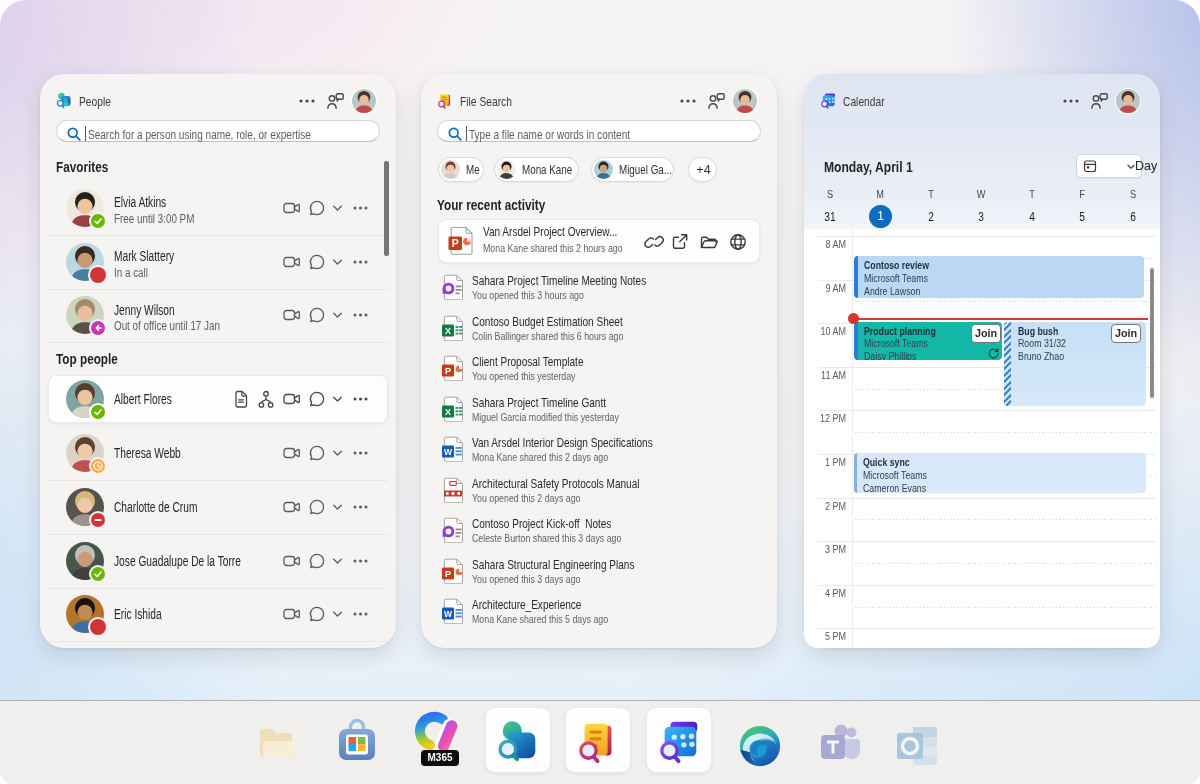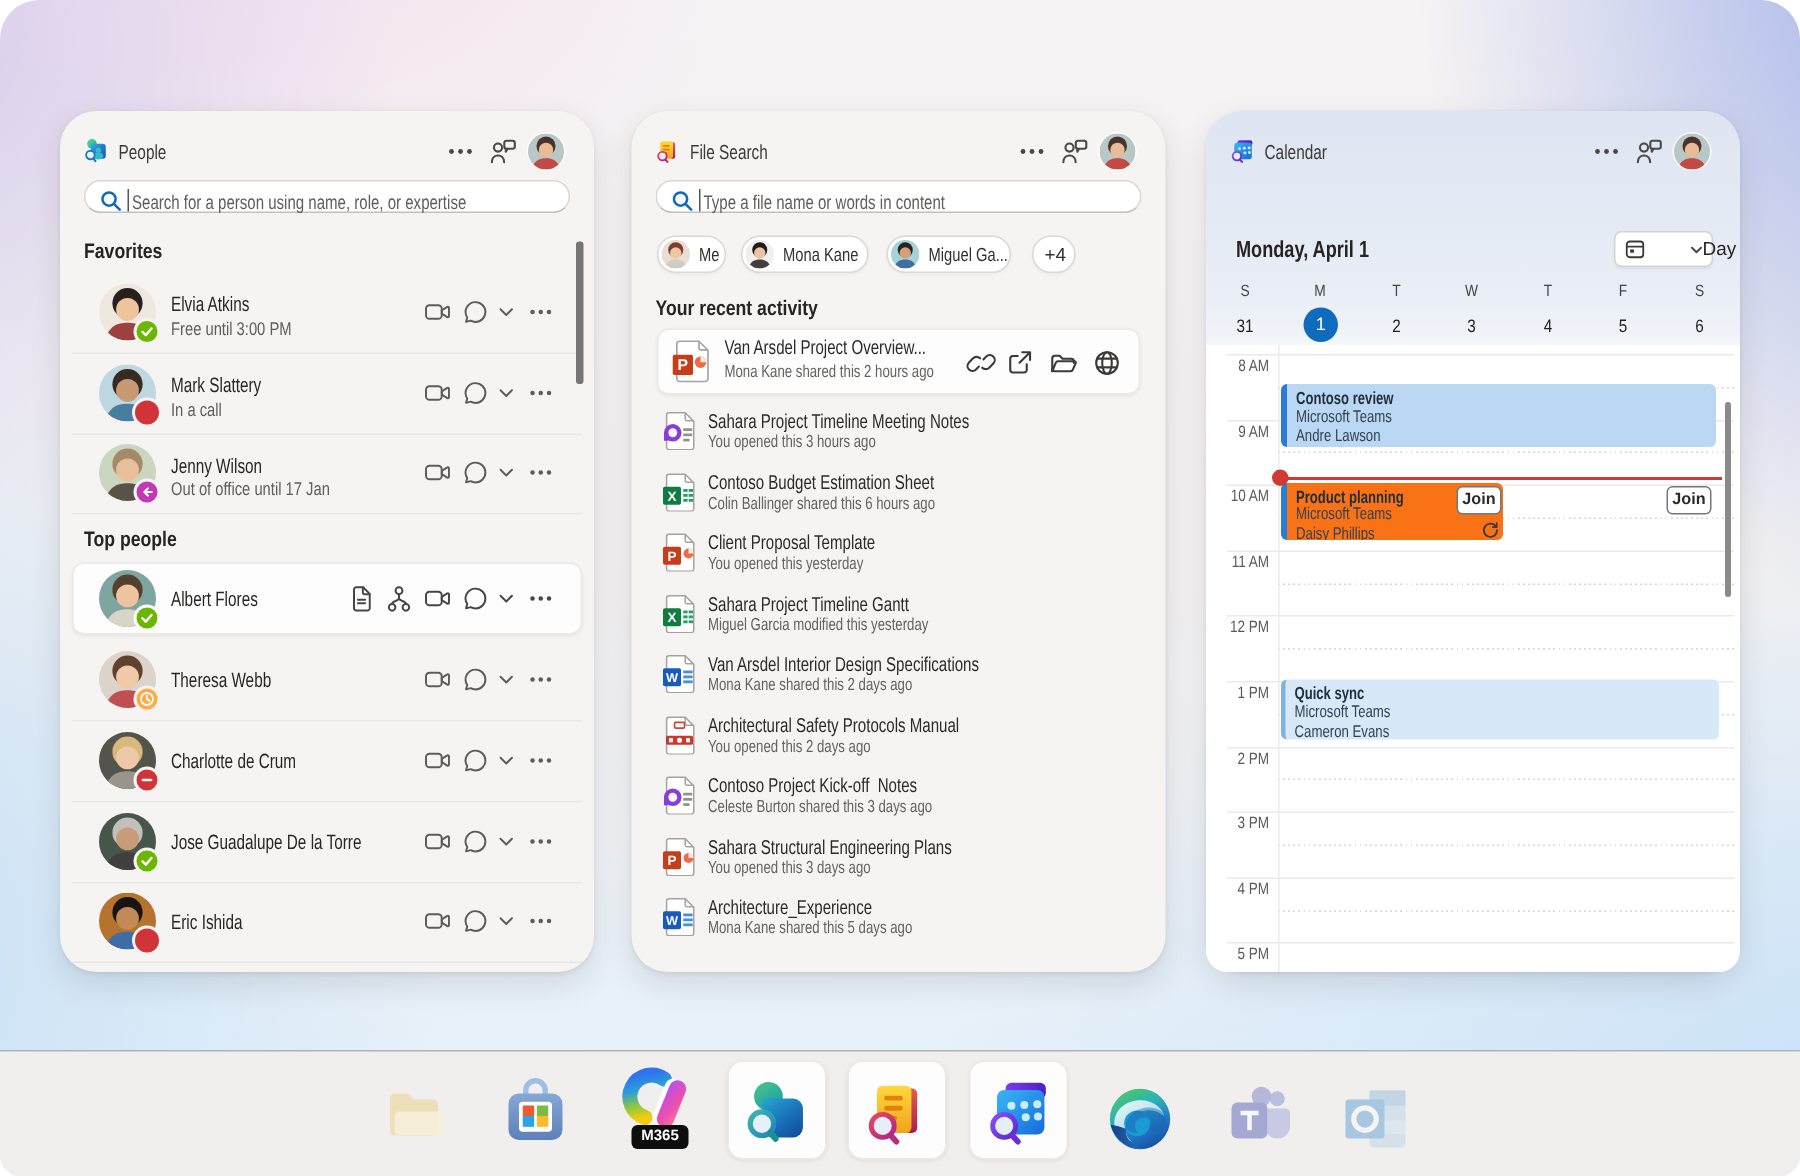--- a/index.html
+++ b/index.html
@@ -633,30 +633,36 @@
   <div class="cal-lbl" style="left:0;top:226px;">1 PM</div>
   <div class="cal-lbl" style="left:0;top:269.6px;">2 PM</div>
   <div class="cal-lbl" style="left:0;top:313.2px;">3 PM</div>
   <div class="cal-lbl" style="left:0;top:356.8px;">4 PM</div>
   <div class="cal-lbl" style="left:0;top:400.4px;">5 PM</div>
   <div class="evt" style="left:50px;top:26px;width:290px;height:42px;background:#bad8f3;border-left:4px solid #2b7cd6;">
    <div class="t" style="top:2px;">Contoso review</div>
    <div class="l" style="top:15.5px;">Microsoft Teams</div>
    <div class="l" style="top:28.5px;">Andre Lawson</div>
   </div>
-  <div class="evt" style="left:50px;top:91.5px;width:148px;height:38px;background:#f97316;border-left:4px solid #2b7cd6;">
+  <div class="evt" style="left:50px;top:91.5px;width:148px;height:38px;background:#14b8a6;border-left:4px solid #2b7cd6;">
    <div class="t" style="top:2px;">Product planning</div>
    <div class="l" style="top:15.5px;">Microsoft Teams</div>
    <div class="l" style="top:28.5px;">Daisy Phillips</div>
    <svg style="position:absolute;left:129px;top:25px;" width="13" height="13" viewBox="0 0 13 13" fill="none" stroke="#3b3a39" stroke-width="1.2" stroke-linecap="round" stroke-linejoin="round">
             <path d="M10.4,4.3 a4.4,4.4 0 1 0 .6,2.2"></path>
             <path d="M10.8,1.8 v2.6 h-2.6"></path>
           </svg>
   </div>
   <div class="join" style="left:167px;top:93.5px;">Join</div>
+  <div class="evt" style="left:200px;top:91.5px;width:142px;height:84.5px;background:linear-gradient(180deg,#c6e0f7,#d6e8f9);">
+   <div style="position:absolute;left:0;top:0;width:7px;height:84.5px;background:repeating-linear-gradient(135deg,#3d85cc 0px,#3d85cc 2.2px,#c9e2f7 2.2px,#c9e2f7 4.6px);"></div>
+   <div class="t" style="top:2px;left:14px;">Bug bush</div>
+   <div class="l" style="top:15.5px;left:14px;">Room 31/32</div>
+   <div class="l" style="top:28.5px;left:14px;">Bruno Zhao</div>
+  </div>
   <div class="join" style="left:307px;top:93.5px;">Join</div>
   <div class="evt" style="left:50px;top:223px;width:292px;height:39.5px;background:#d7e9f8;border-left:3px solid #7fb2e2;">
    <div class="t" style="top:2px;">Quick sync</div>
    <div class="l" style="top:15.5px;">Microsoft Teams</div>
    <div class="l" style="top:28.5px;">Cameron Evans</div>
   </div>
   <div style="position:absolute;left:50px;top:87.5px;width:294px;height:2px;background:#cf3a32;"></div>
   <div style="position:absolute;left:44px;top:82.5px;width:11px;height:11px;border-radius:50%;background:#cf3a32;"></div>
  </div>
  <div class="scrollbar" style="left:346px;top:194px;height:130px;background:#8a8a8a;"></div>

